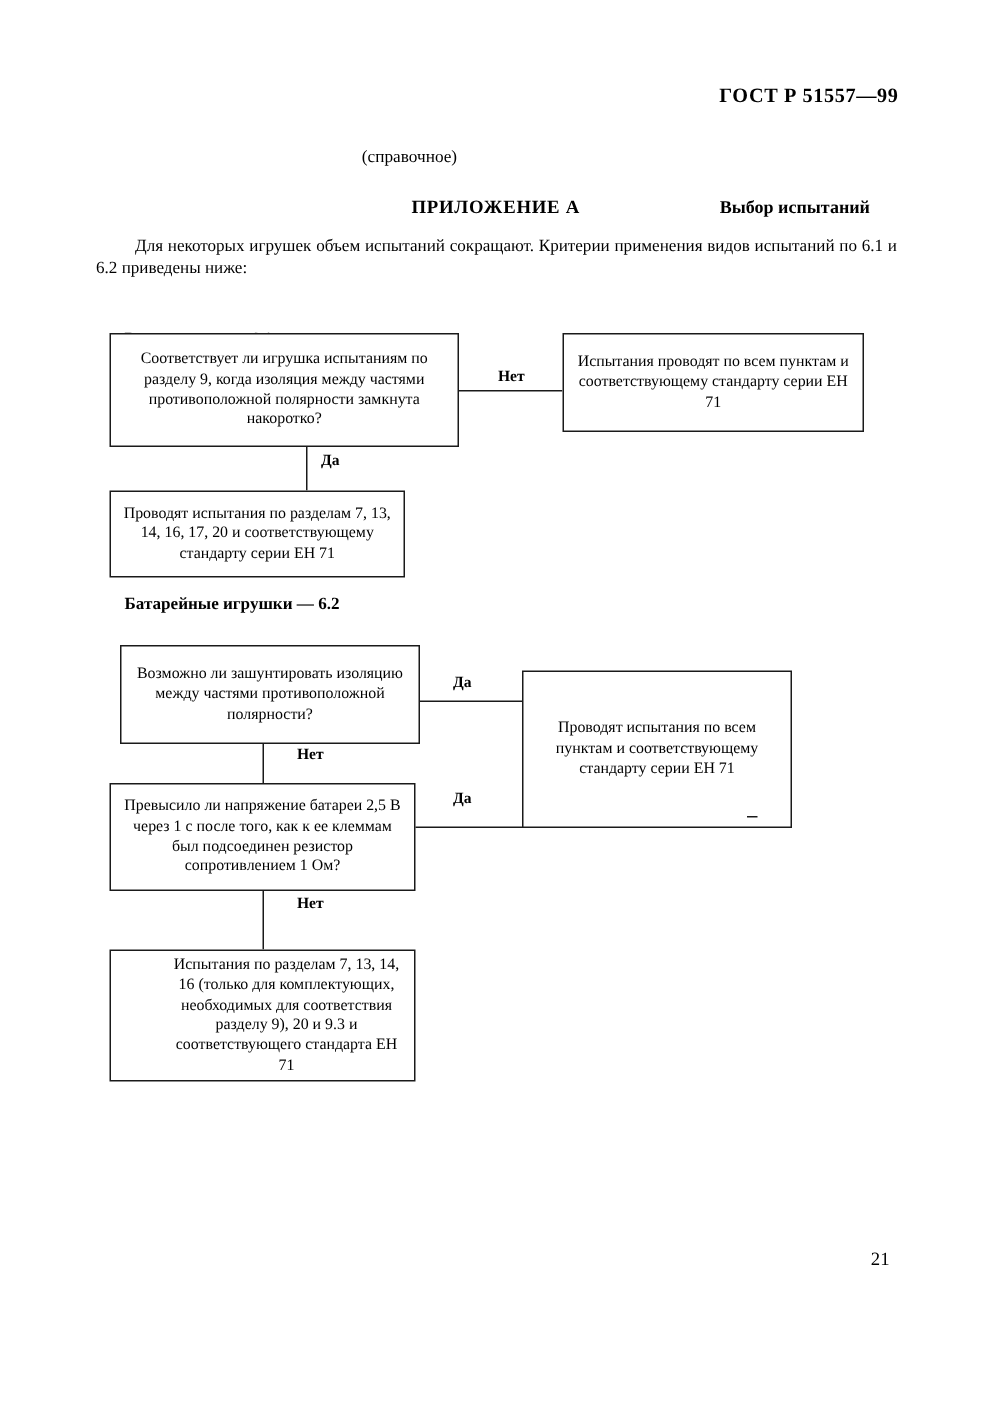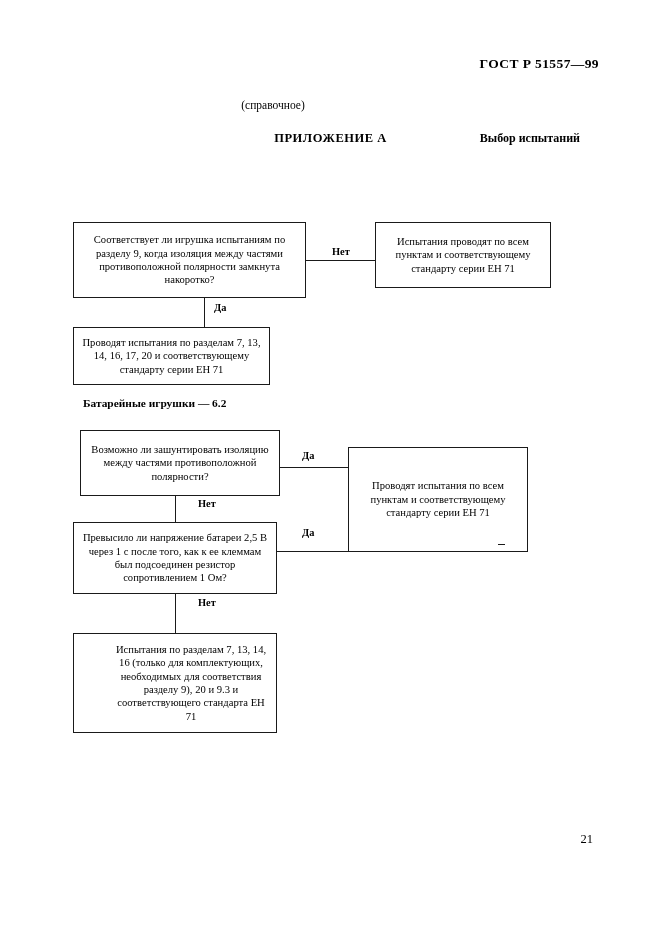--- a/index.html
+++ b/index.html
@@ -93,28 +93,28 @@
     justify-content: center;
     text-align: center;
     font-size: 10.6px;
     line-height: 13.4px;
     padding: 3px 7px;
   }
   .fbox span { display: block; width: 100%; }
 
   
   #box-q1     { top: 222px;  left: 73px;  width: 233px; height: 76px; }
-  #box-all    { top: 222px;  left: 375px; width: 176px; height: 66px; }
+  #box-all    { top: 222px;  left: 375px; width: 201px; height: 66px; }
   #box-yes1   { top: 327px;  left: 73px;  width: 197px; height: 58px; }
 
   
   #box-q2     { top: 430px;  left: 80px;  width: 200px; height: 66px; }
   #box-q3     { top: 522px;  left: 73px;  width: 204px; height: 72px; }
   #box-all2   { top: 447px;  left: 348px; width: 180px; height: 105px; }
-  #box-final  { top: 633px;  left: 73px;  width: 204px; height: 100px; padding-left: 39px; }
+  #box-final  { top: 633px;  left: 73px;  width: 204px; height: 88px; padding-left: 39px; }
 
   
   .ln {
     position: absolute;
     background: #1a1a1a;
   }
   .ln.h { height: 1px; }
   .ln.v { width: 1px; }
 
   
@@ -166,20 +166,21 @@
 <div id="page">
 
   <div class="gost-header">ГОСТ Р 51557—99</div>
 
   <div class="appendix-title">ПРИЛОЖЕНИЕ А</div>
 
   <div class="appendix-sub">(справочное)</div>
 
   <div class="section-title">Выбор испытаний</div>
 
+  <div class="intro">Для некоторых игрушек объем испытаний сокращают. Критерии применения видов испытаний по 6.1 и 6.2 приведены ниже:</div>
 
   <div class="flow-heading" id="heading-all">Все игрушки — 6.1</div>
 
   <div class="fbox" id="box-q1">
     <span>Соответствует ли игрушка испытаниям по разделу 9, когда изоляция между частями противоположной полярности замкнута накоротко?</span>
   </div>
 
   <div class="ln h" id="l1-h"></div>
   <div class="elabel" id="lbl-net1">Нет</div>
 

